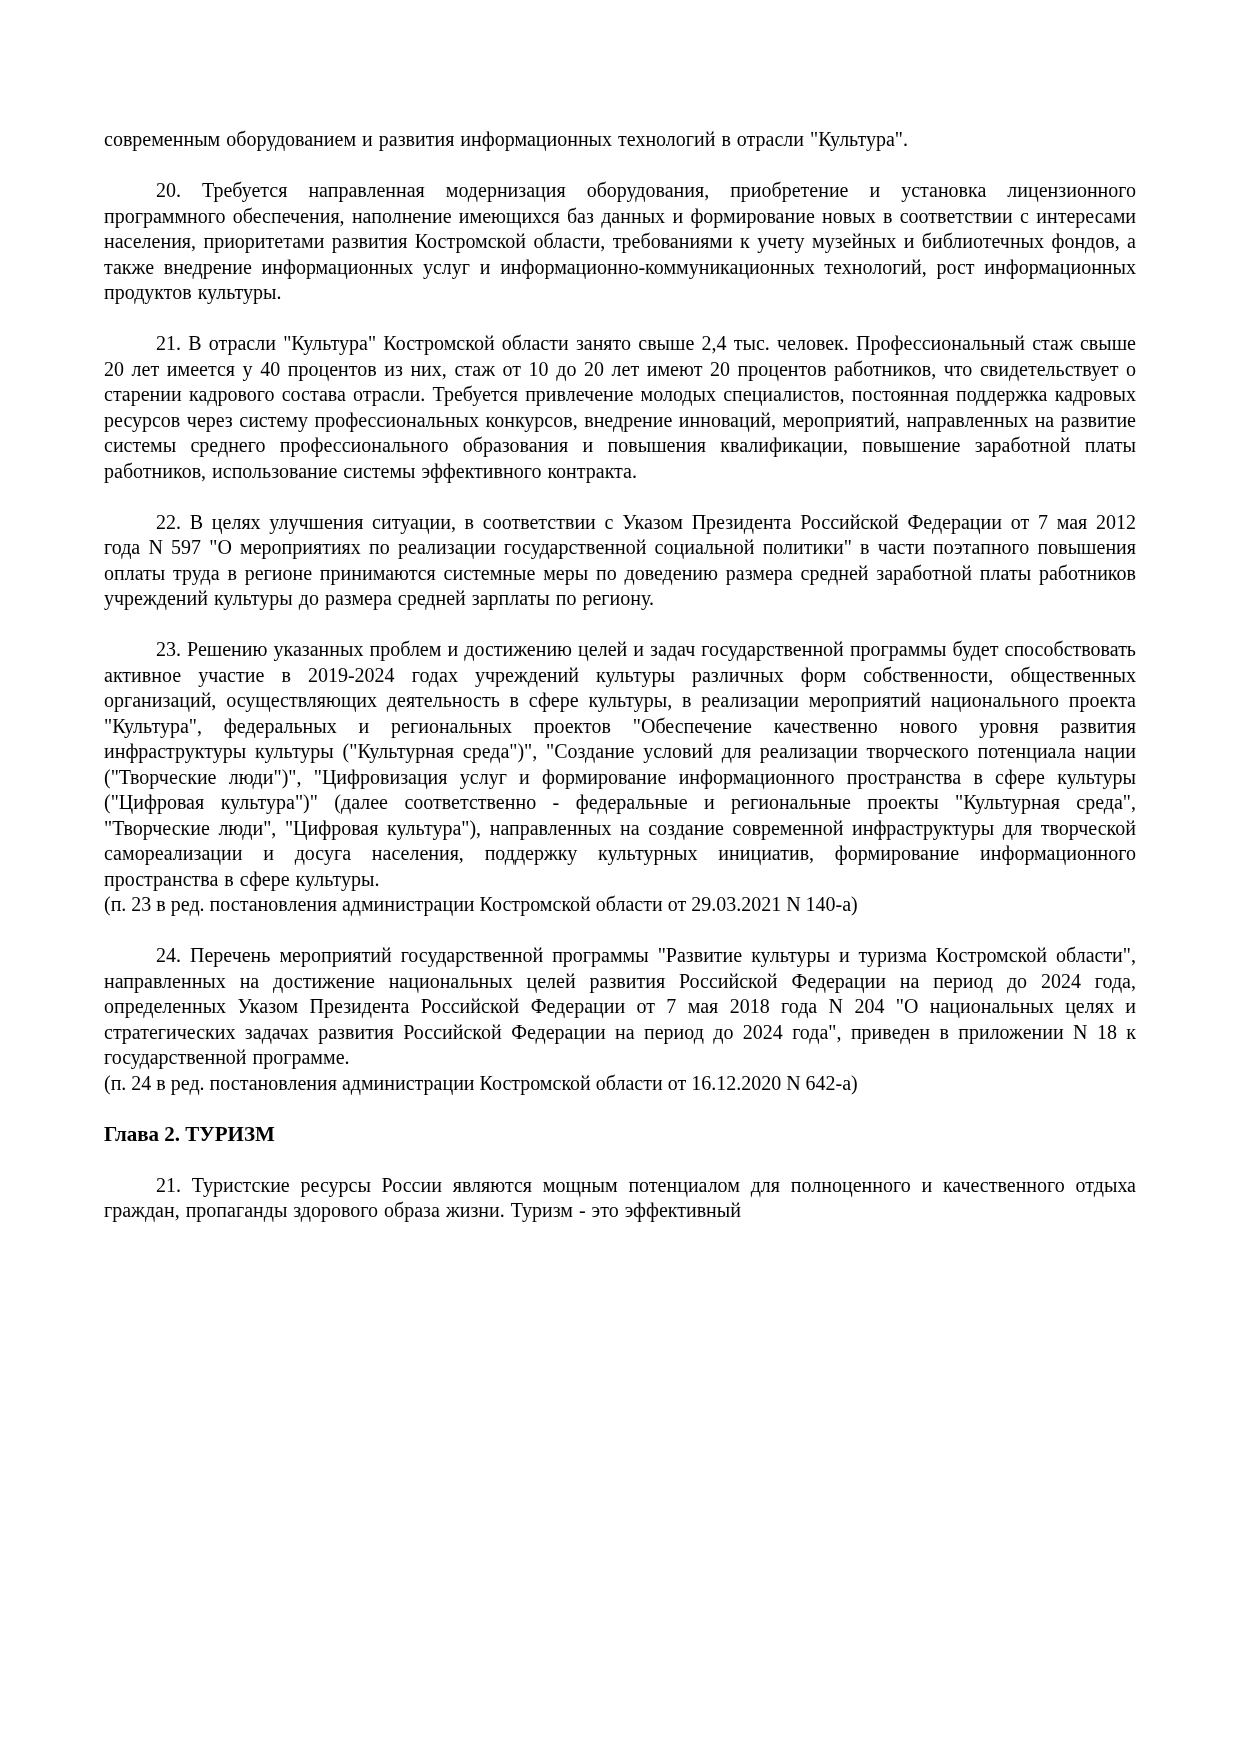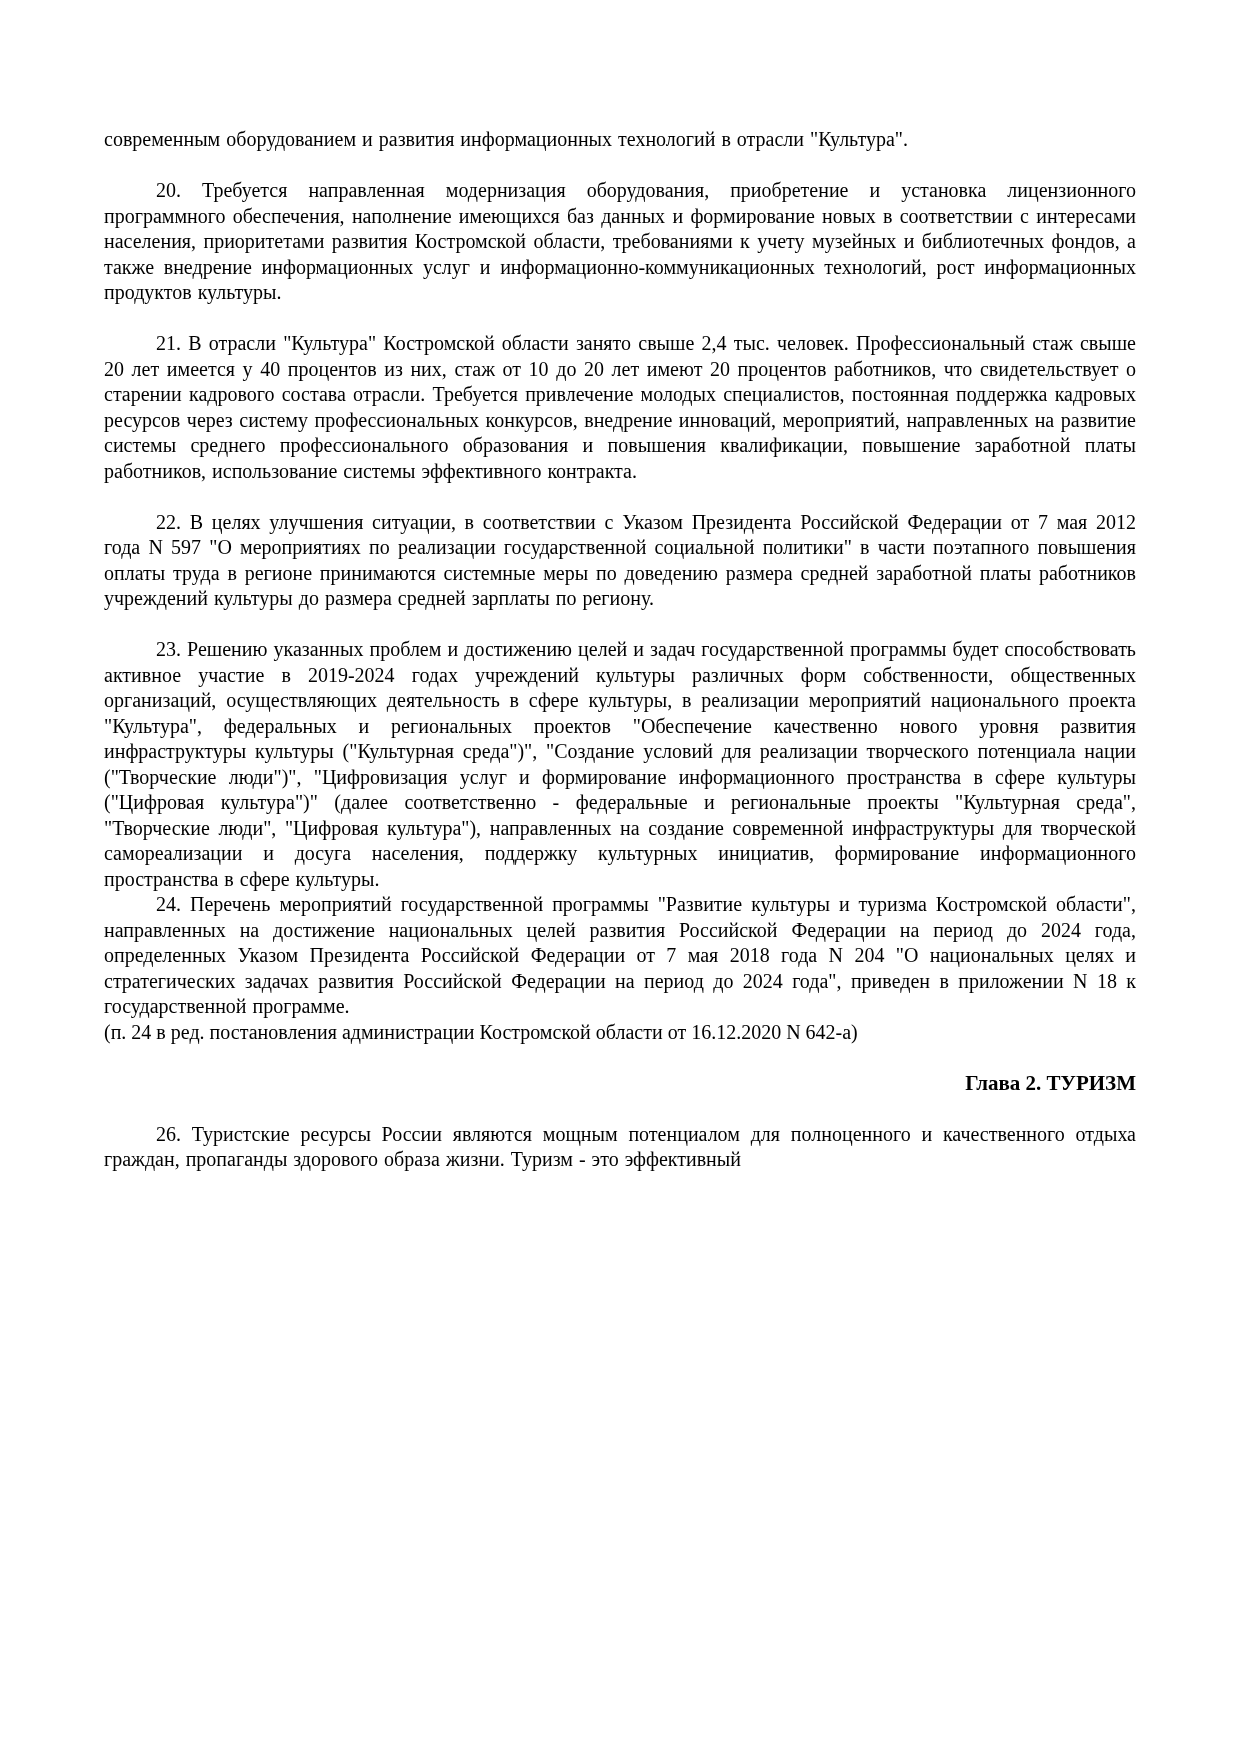--- a/index.html
+++ b/index.html
@@ -34,42 +34,43 @@
   }
   .note {
     margin: 0 0 25.5px 0;
     text-align: left;
     text-indent: 0;
   }
   .chapter-heading {
     margin: 25.5px 0 25.5px 0;
     font-size: 21px;
     font-weight: bold;
-    text-align: right;
+    text-align: left;
     line-height: 25.5px;
   }
 </style>
 </head>
 <body>
 
 <div class="page">
 
   <p class="para continuation">современным оборудованием и развития информационных технологий в отрасли "Культура".</p>
 
   <p class="para">20. Требуется направленная модернизация оборудования, приобретение и установка лицензионного программного обеспечения, наполнение имеющихся баз данных и формирование новых в соответствии с интересами населения, приоритетами развития Костромской области, требованиями к учету музейных и библиотечных фондов, а также внедрение информационных услуг и информационно-коммуникационных технологий, рост информационных продуктов культуры.</p>
 
   <p class="para">21. В отрасли "Культура" Костромской области занято свыше 2,4 тыс. человек. Профессиональный стаж свыше 20 лет имеется у 40 процентов из них, стаж от 10 до 20 лет имеют 20 процентов работников, что свидетельствует о старении кадрового состава отрасли. Требуется привлечение молодых специалистов, постоянная поддержка кадровых ресурсов через систему профессиональных конкурсов, внедрение инноваций, мероприятий, направленных на развитие системы среднего профессионального образования и повышения квалификации, повышение заработной платы работников, использование системы эффективного контракта.</p>
 
   <p class="para">22. В целях улучшения ситуации, в соответствии с Указом Президента Российской Федерации от 7 мая 2012 года N 597 "О мероприятиях по реализации государственной социальной политики" в части поэтапного повышения оплаты труда в регионе принимаются системные меры по доведению размера средней заработной платы работников учреждений культуры до размера средней зарплаты по региону.</p>
 
   <p class="para tight">23. Решению указанных проблем и достижению целей и задач государственной программы будет способствовать активное участие в 2019-2024 годах учреждений культуры различных форм собственности, общественных организаций, осуществляющих деятельность в сфере культуры, в реализации мероприятий национального проекта "Культура", федеральных и региональных проектов "Обеспечение качественно нового уровня развития инфраструктуры культуры ("Культурная среда")", "Создание условий для реализации творческого потенциала нации ("Творческие люди")", "Цифровизация услуг и формирование информационного пространства в сфере культуры ("Цифровая культура")" (далее соответственно - федеральные и региональные проекты "Культурная среда", "Творческие люди", "Цифровая культура"), направленных на создание современной инфраструктуры для творческой самореализации и досуга населения, поддержку культурных инициатив, формирование информационного пространства в сфере культуры.</p>
 
+  <p class="note">(п. 23 в ред. постановления администрации Костромской области от 29.03.2021 N 140-а)</p>
 
   <p class="para tight">24. Перечень мероприятий государственной программы "Развитие культуры и туризма Костромской области", направленных на достижение национальных целей развития Российской Федерации на период до 2024 года, определенных Указом Президента Российской Федерации от 7 мая 2018 года N 204 "О национальных целях и стратегических задачах развития Российской Федерации на период до 2024 года", приведен в приложении N 18 к государственной программе.</p>
 
   <p class="note">(п. 24 в ред. постановления администрации Костромской области от 16.12.2020 N 642-а)</p>
 
   <h2 class="chapter-heading">Глава 2. ТУРИЗМ</h2>
 
 
-  <p class="para">26. Туристские ресурсы России являются мощным потенциалом для полноценного и качественного отдыха граждан, пропаганды здорового образа жизни. Туризм - это эффективный</p>
+  <p class="para">21. Туристские ресурсы России являются мощным потенциалом для полноценного и качественного отдыха граждан, пропаганды здорового образа жизни. Туризм - это эффективный</p>
 
 </div>
 
 </body></html>

